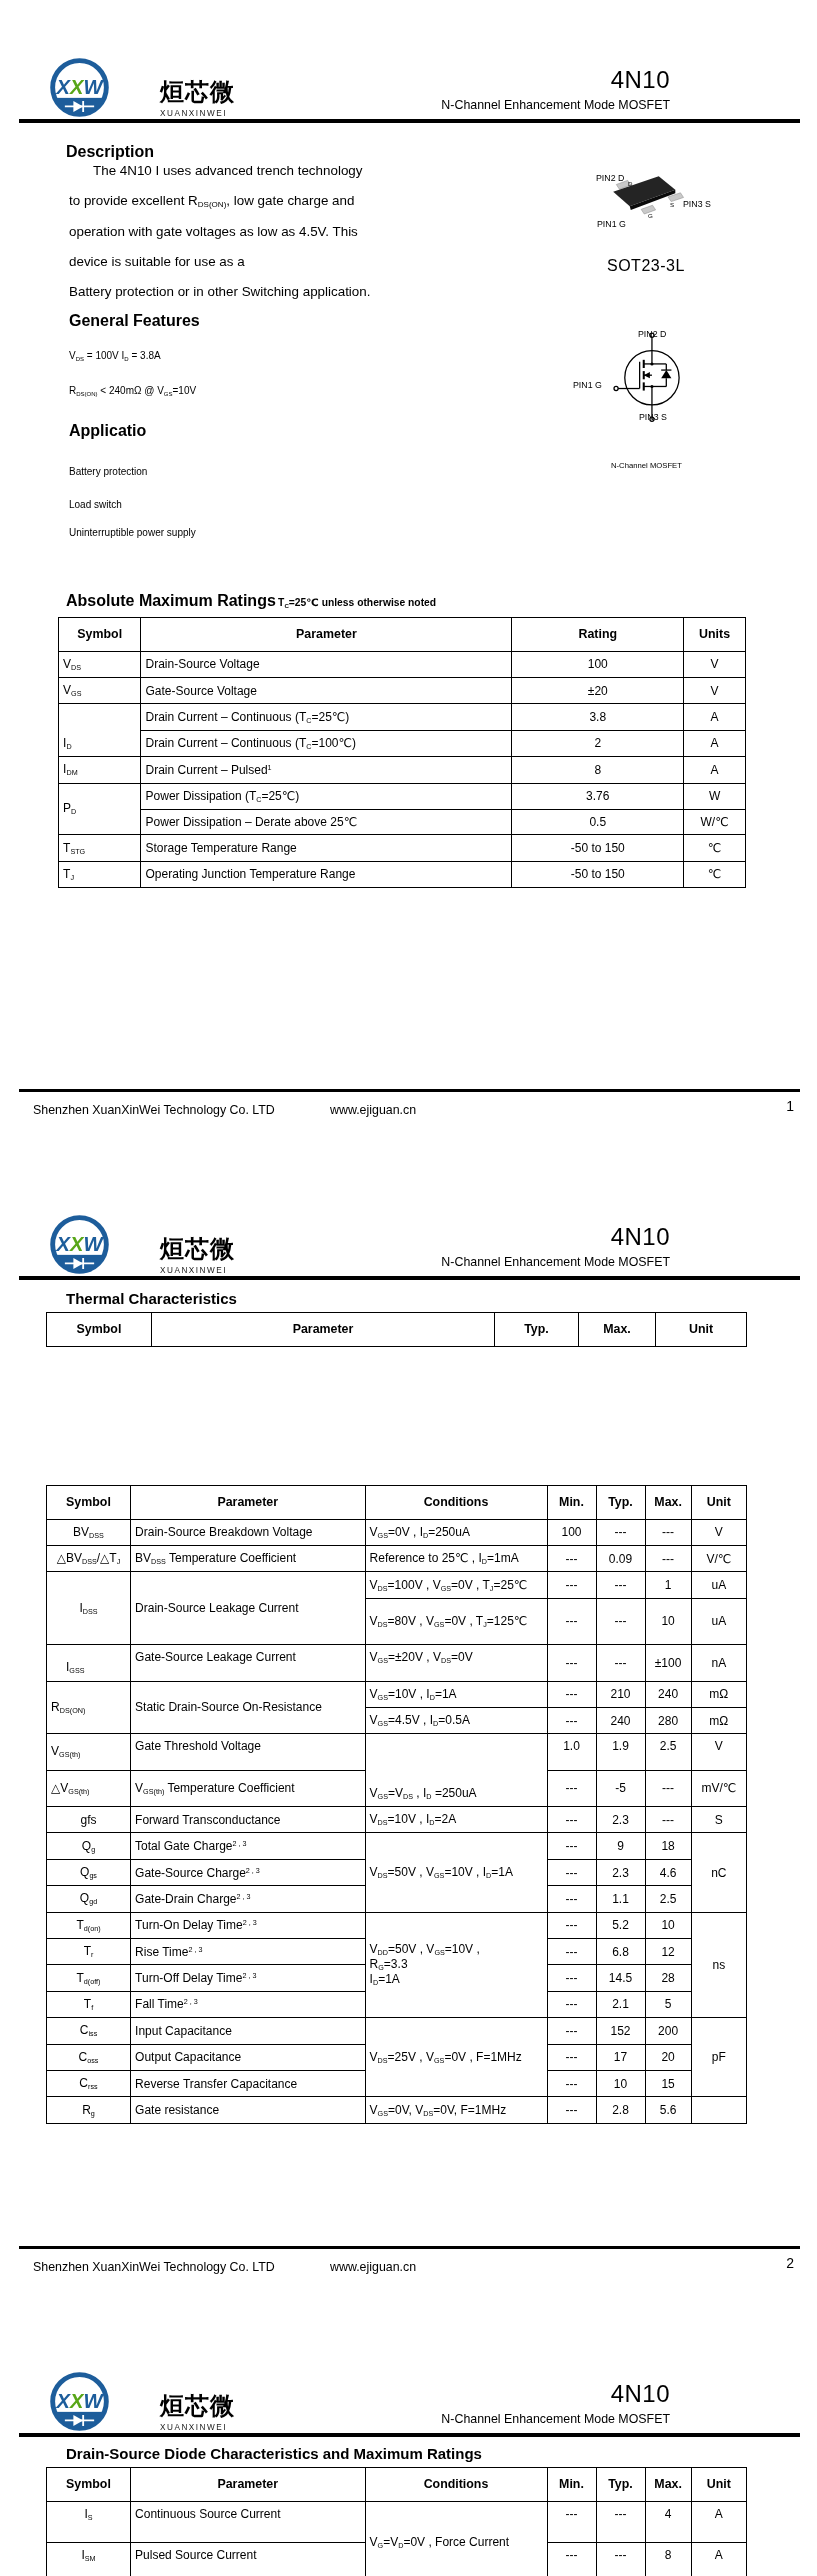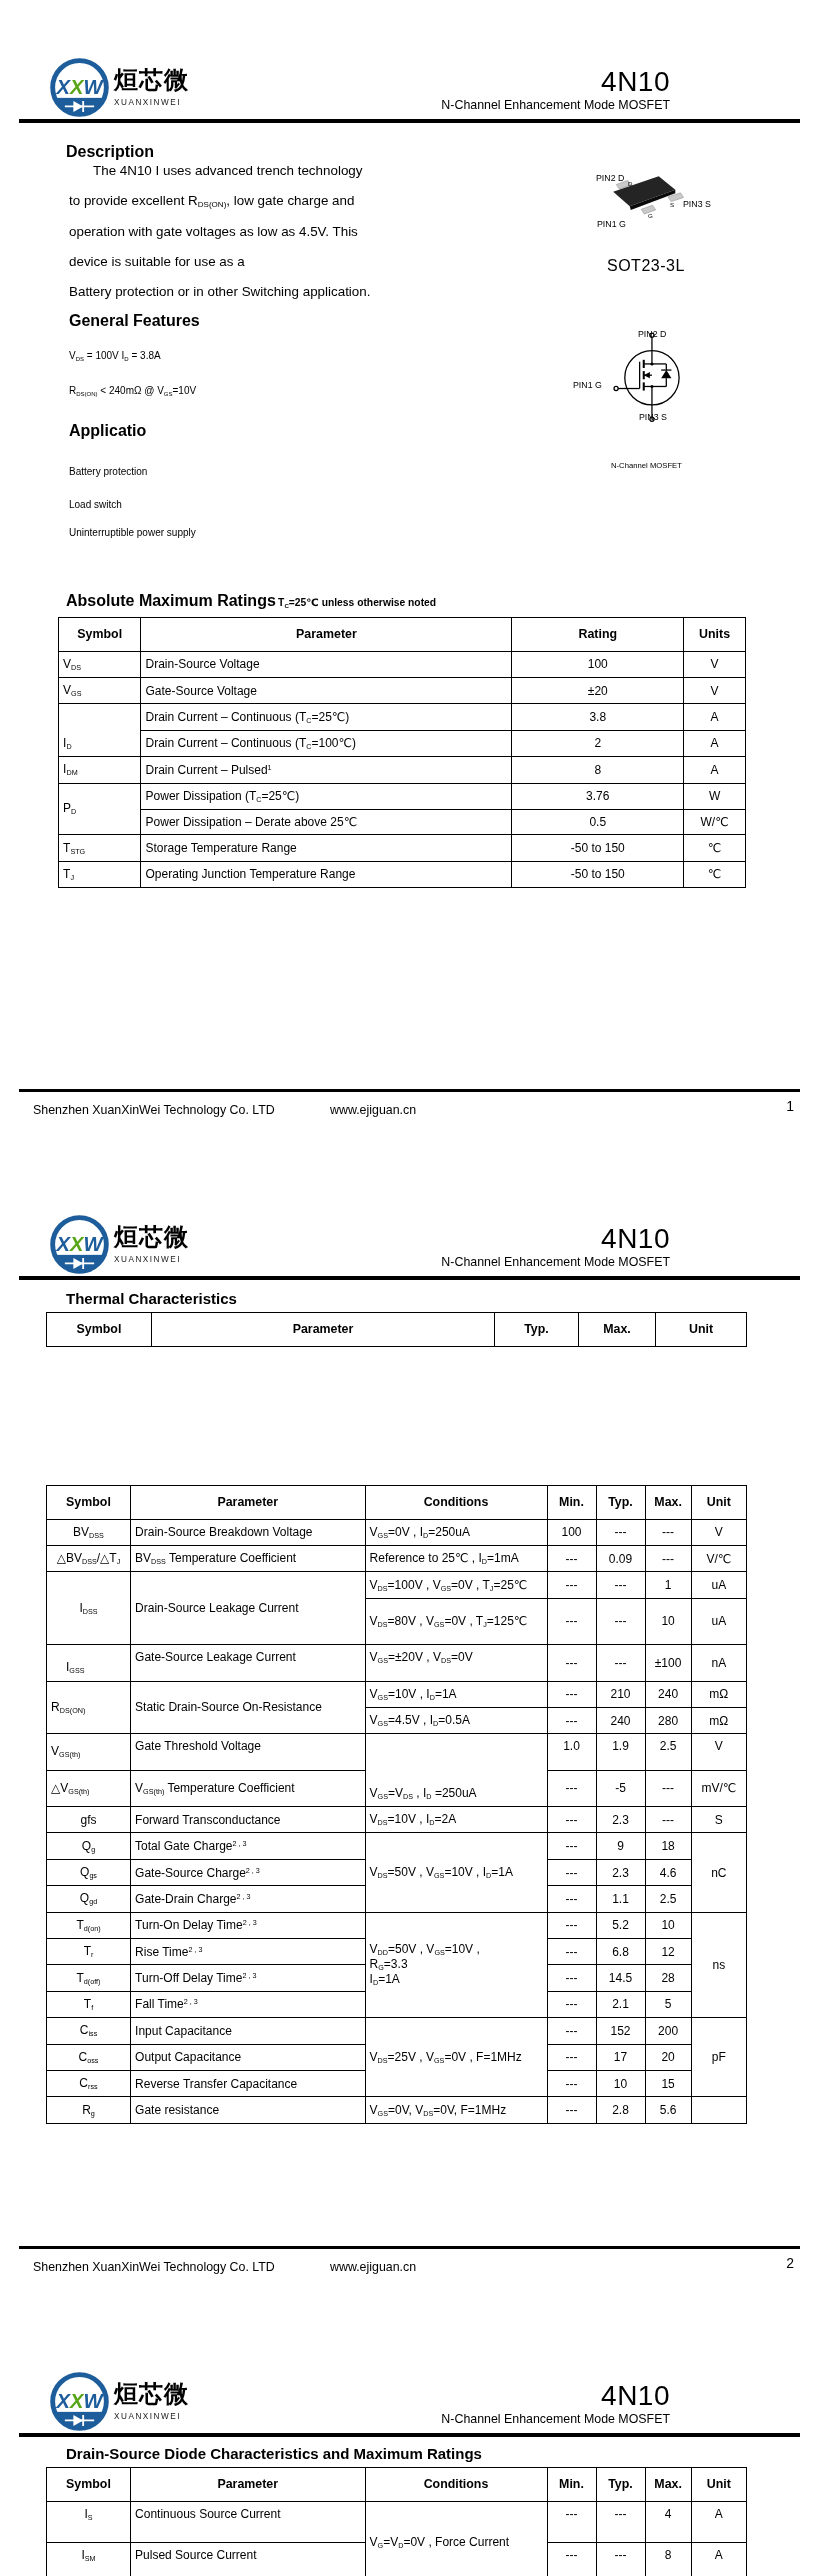--- a/index.html
+++ b/index.html
@@ -2,26 +2,26 @@
 <html style="font-size:8.2px"><head>
 <meta charset="utf-8">
 <style>
   html,body{margin:0;padding:0;background:#fff;}
   body{width:818px;font-family:"Liberation Sans","DejaVu Sans",sans-serif;color:#000;}
   .page{position:relative;width:818px;height:1157px;background:#fff;overflow:hidden;}
   .abs{position:absolute;}
   sub{font-size:60%;vertical-align:-0.28em;letter-spacing:0;}
   sup{font-size:60%;vertical-align:0.5em;}
   
-  .logo{position:absolute;left:49px;top:57px;display:flex;align-items:flex-start;}
+  .logo{position:absolute;left:49px;top:57px;display:flex;align-items:flex-end;gap:46px;}
   .logo-svg{width:61px;height:61px;display:block;}
   .logo-text{margin-left:4.1px;padding-top:10.3px;}
   .logo-cn{font-size:24px;font-weight:bold;line-height:1.05;letter-spacing:1px;color:#000;}
   .logo-en{font-size:8.2px;letter-spacing:1.5px;margin-top:5.2px;color:#1a1a1a;font-weight:500;}
-  .part-no{position:absolute;top:66px;right:148px;font-size:28px;letter-spacing:0.5px;color:#000;margin-left:28px;}
+  .part-no{position:absolute;top:66px;right:148px;font-size:24px;letter-spacing:0.5px;color:#000;margin-left:28px;}
   .subtitle{position:absolute;top:98px;right:148px;font-size:12.4px;color:#000;}
   .hdr-rule{position:absolute;left:18.5px;right:18.5px;top:119px;height:3.6px;background:#000;}
   
   .ft-rule{position:absolute;left:18.5px;right:18.5px;top:1089px;height:2.6px;background:#000;}
   .ft-company{position:absolute;left:33px;top:1103px;font-size:12.4px;}
   .ft-site{position:absolute;left:330px;top:1103px;font-size:12.4px;}
   .ft-page{position:absolute;right:24px;top:1098px;font-size:14px;}
   
   .h1{font-size:16px;font-weight:bold;}
   .h2{font-size:15px;font-weight:bold;}

